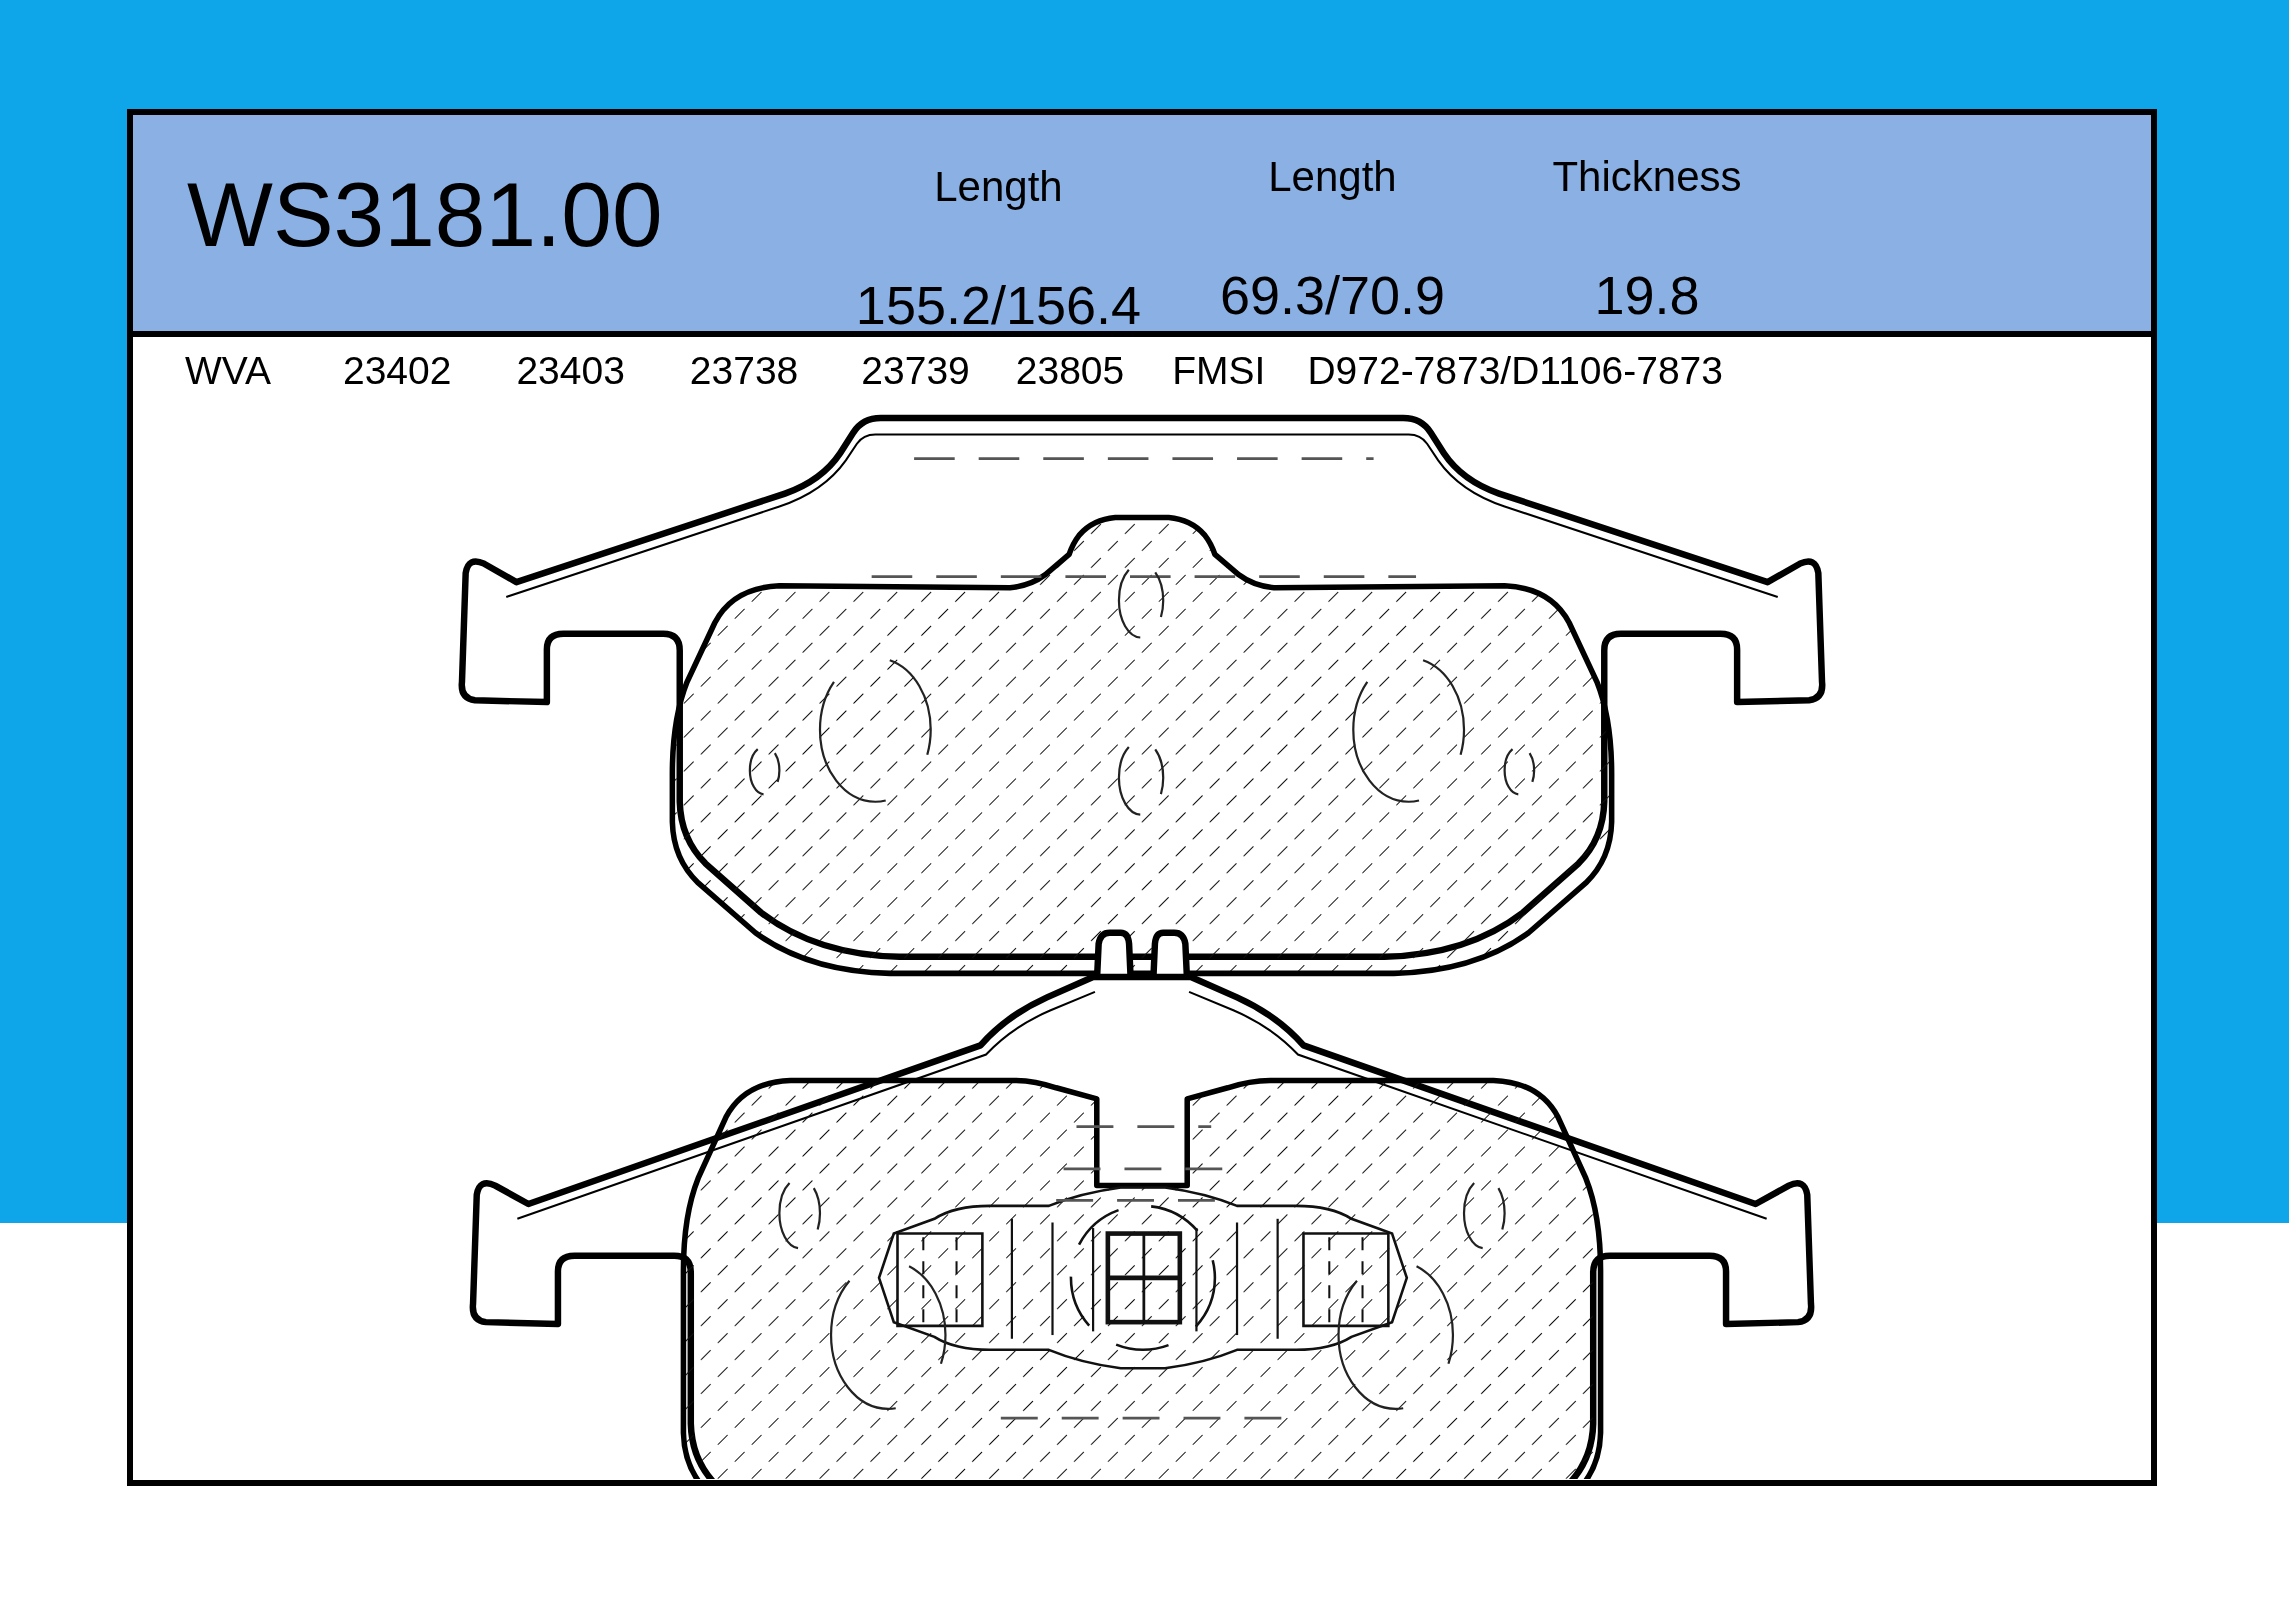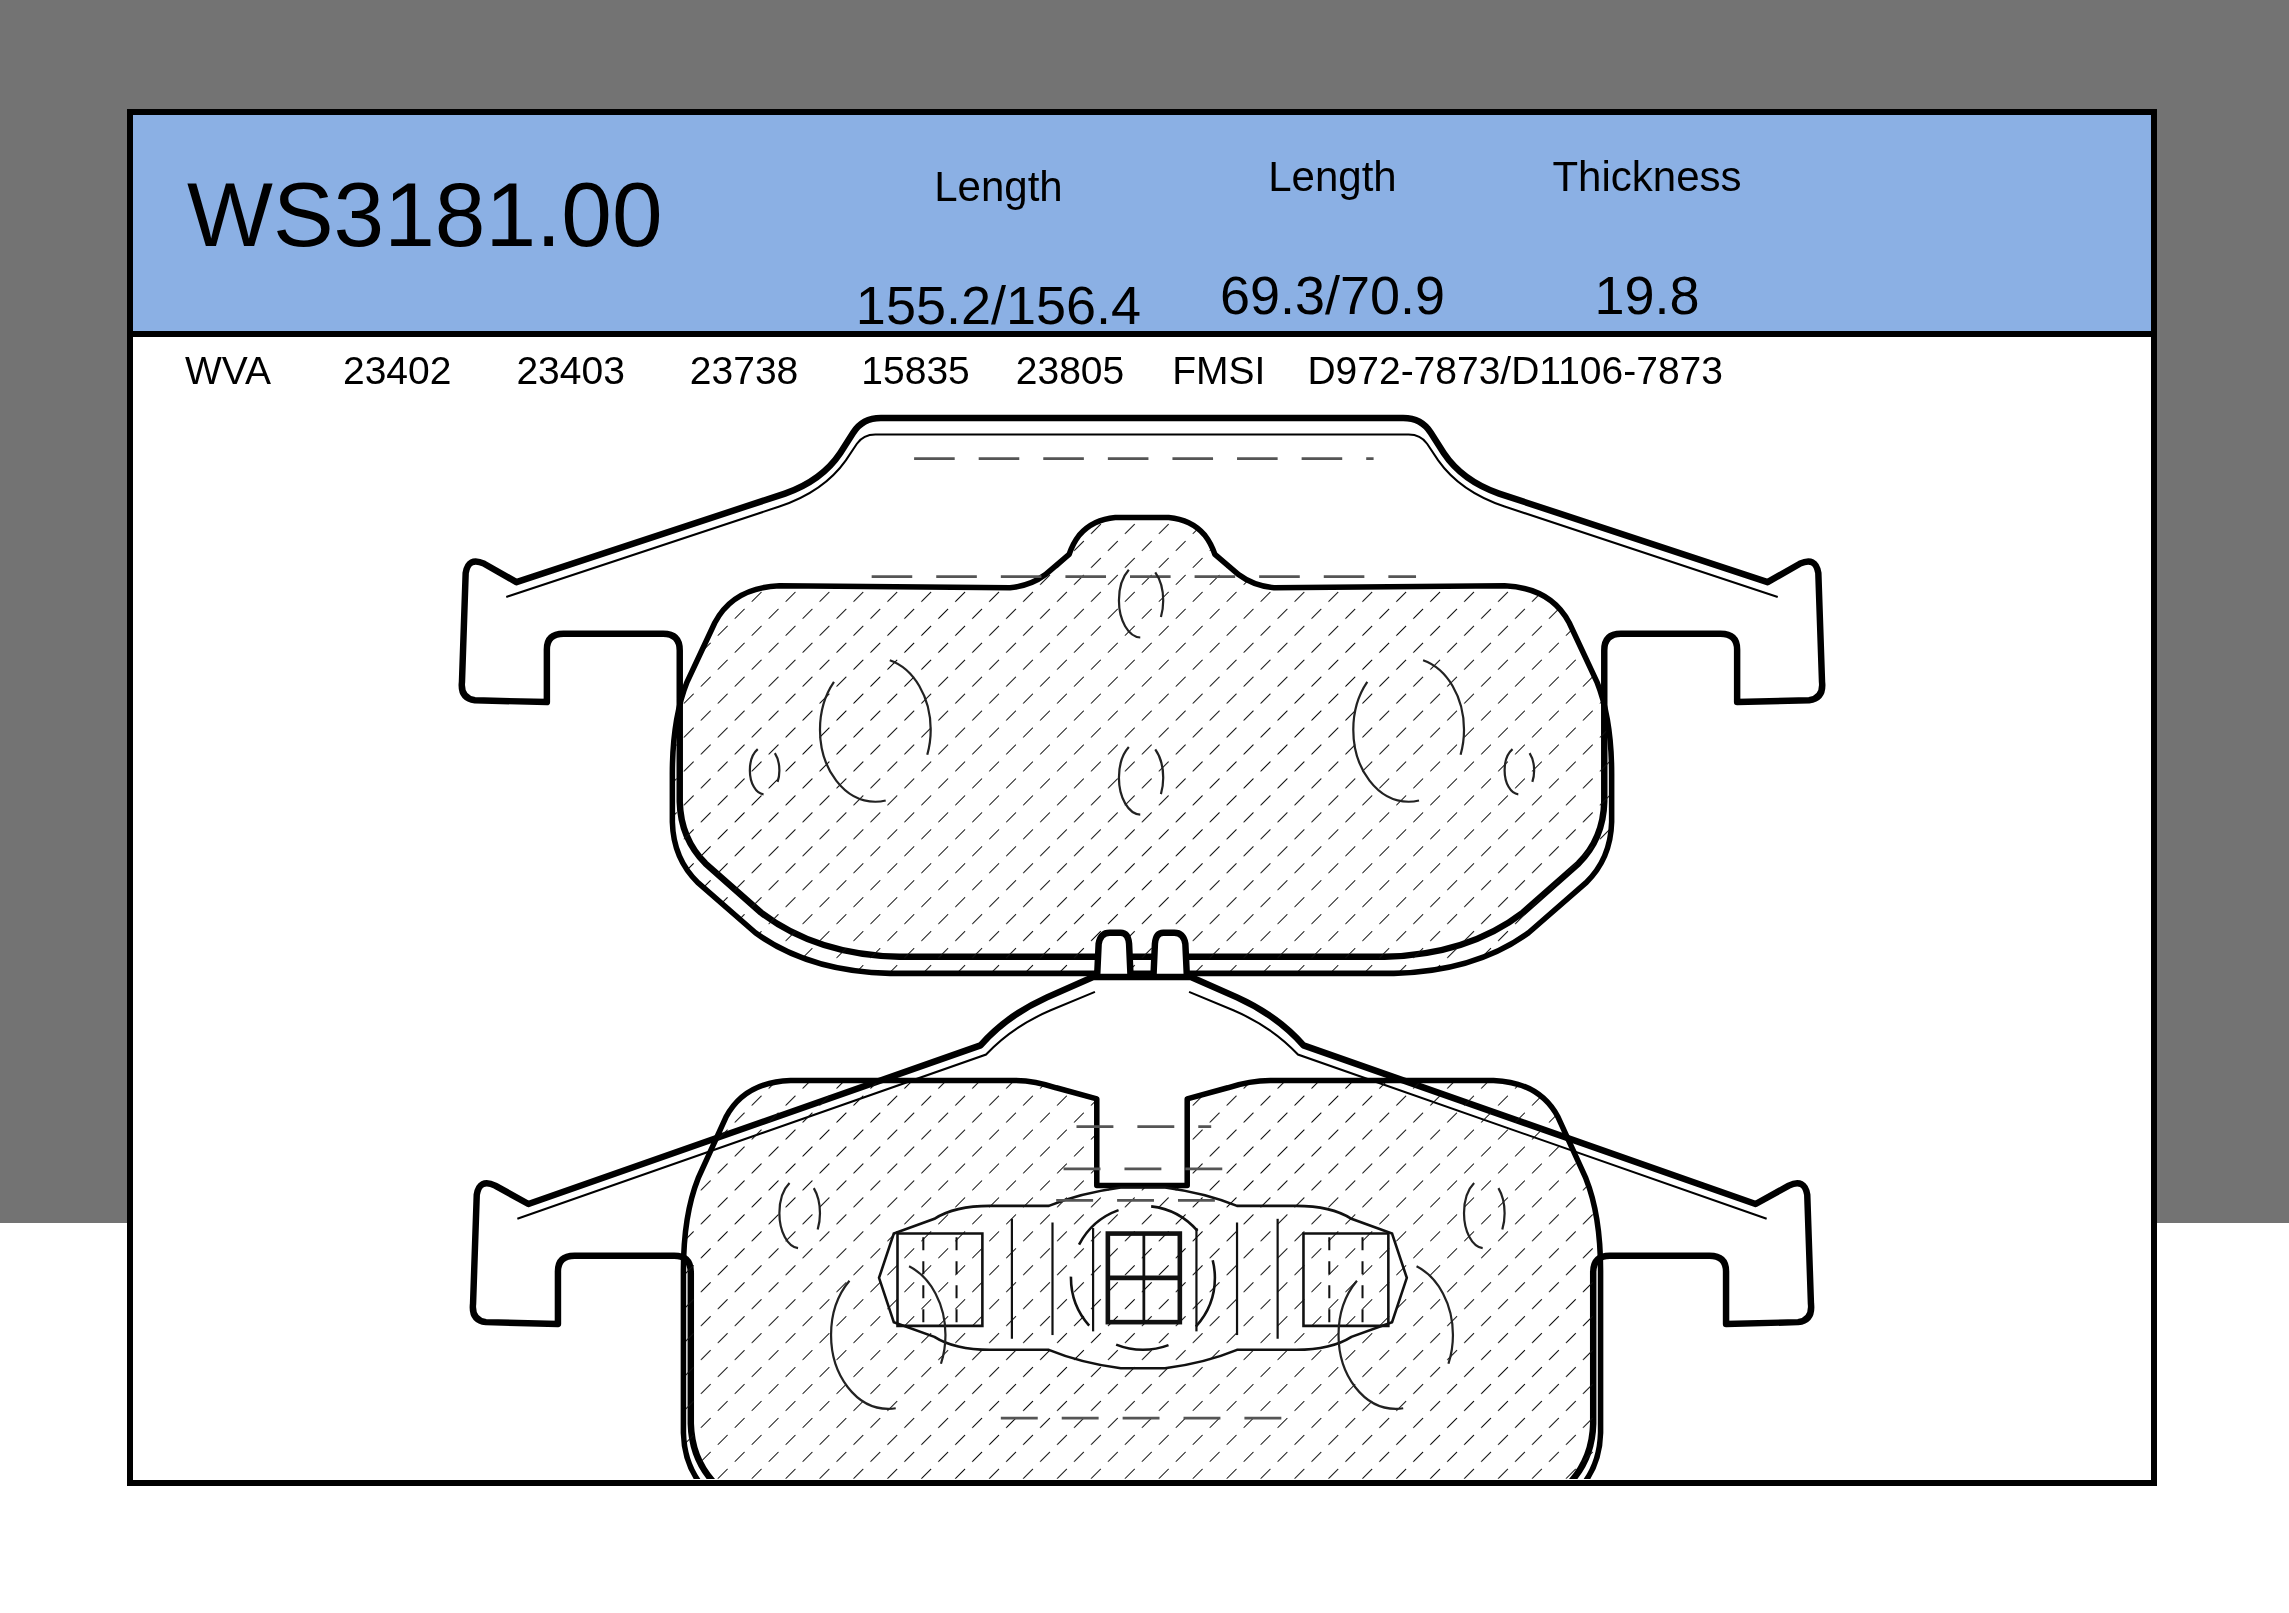--- a/index.html
+++ b/index.html
@@ -13,21 +13,21 @@
     font-family: "Liberation Sans", sans-serif;
     position: relative;
     overflow: hidden;
   }
 
   #sheet {
     position: absolute;
     left: 0; top: 0;
     width: 2290px;
     height: 1223px;
-    background: #737373;
+    background: #0ea5e9;
   }
 
   
   #frame {
     position: absolute;
     left: 127px;
     top: 109px;
     width: 2030px;
     height: 1377px;
     border: 6.5px solid #000000;
@@ -144,21 +144,21 @@
         <div class="dim-label">Thickness</div>
         <div class="dim-value">19.8</div>
       </div>
     </div>
 
     <div id="codes-row">
       <span class="code-cell c-wva">WVA</span>
       <span class="code-cell c-n1">23402</span>
       <span class="code-cell c-n2">23403</span>
       <span class="code-cell c-n3">23738</span>
-      <span class="code-cell c-n4">15835</span>
+      <span class="code-cell c-n4">23739</span>
       <span class="code-cell c-n5">23805</span>
       <span class="code-cell c-fmsi">FMSI</span>
       <span class="code-cell c-fmsival">D972-7873/D1106-7873</span>
     </div>
 
     <div id="drawing-area">
       <svg id="drawing-svg" viewBox="0 0 2186 1164" preserveAspectRatio="xMidYMid meet">
         <defs>
 
           <pattern id="hatch" width="26" height="26" patternUnits="userSpaceOnUse" patternTransform="rotate(45)">

